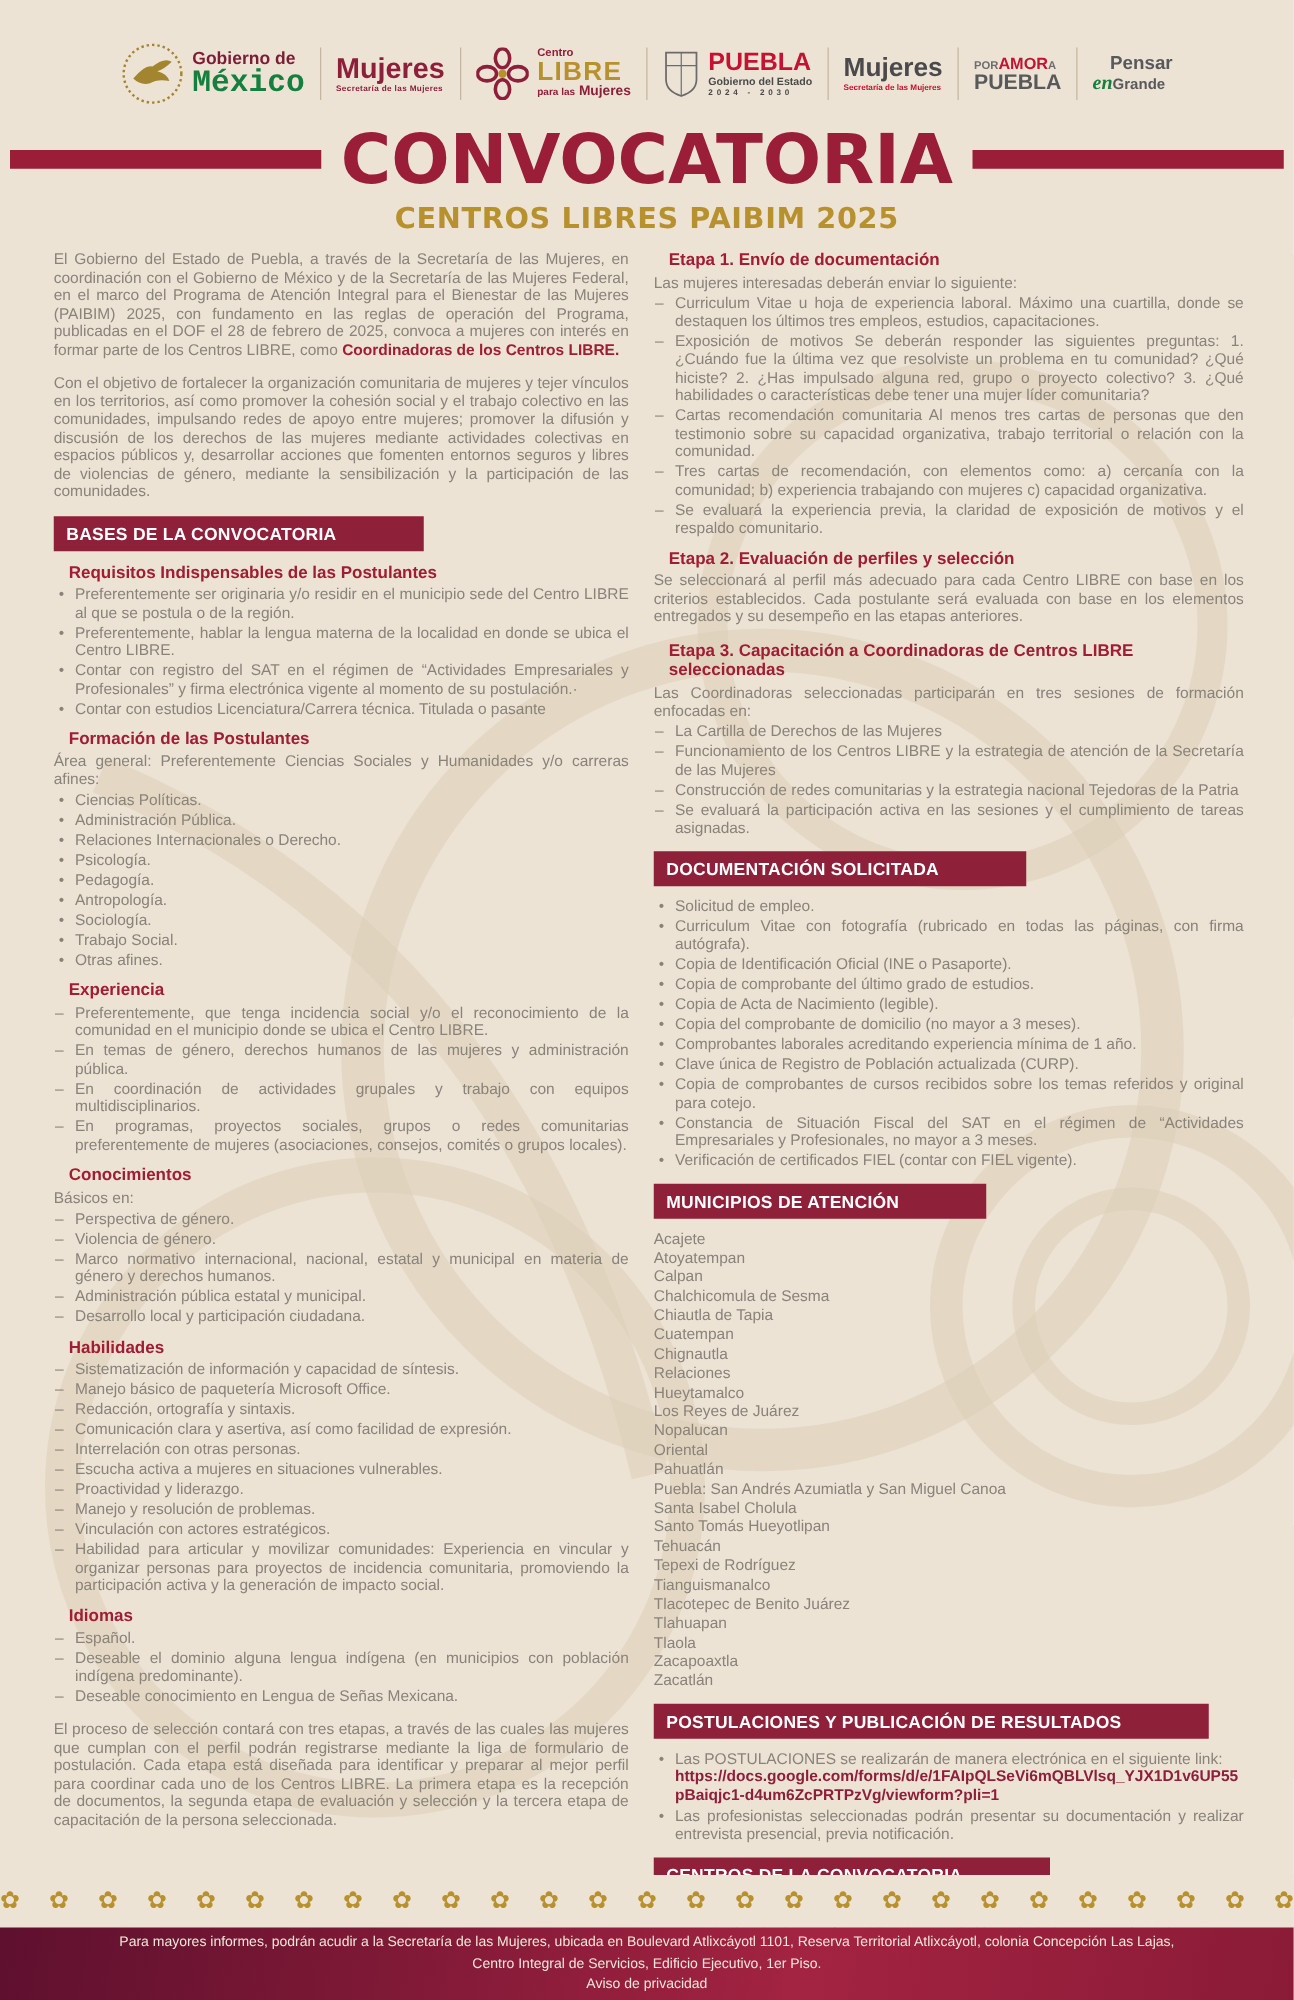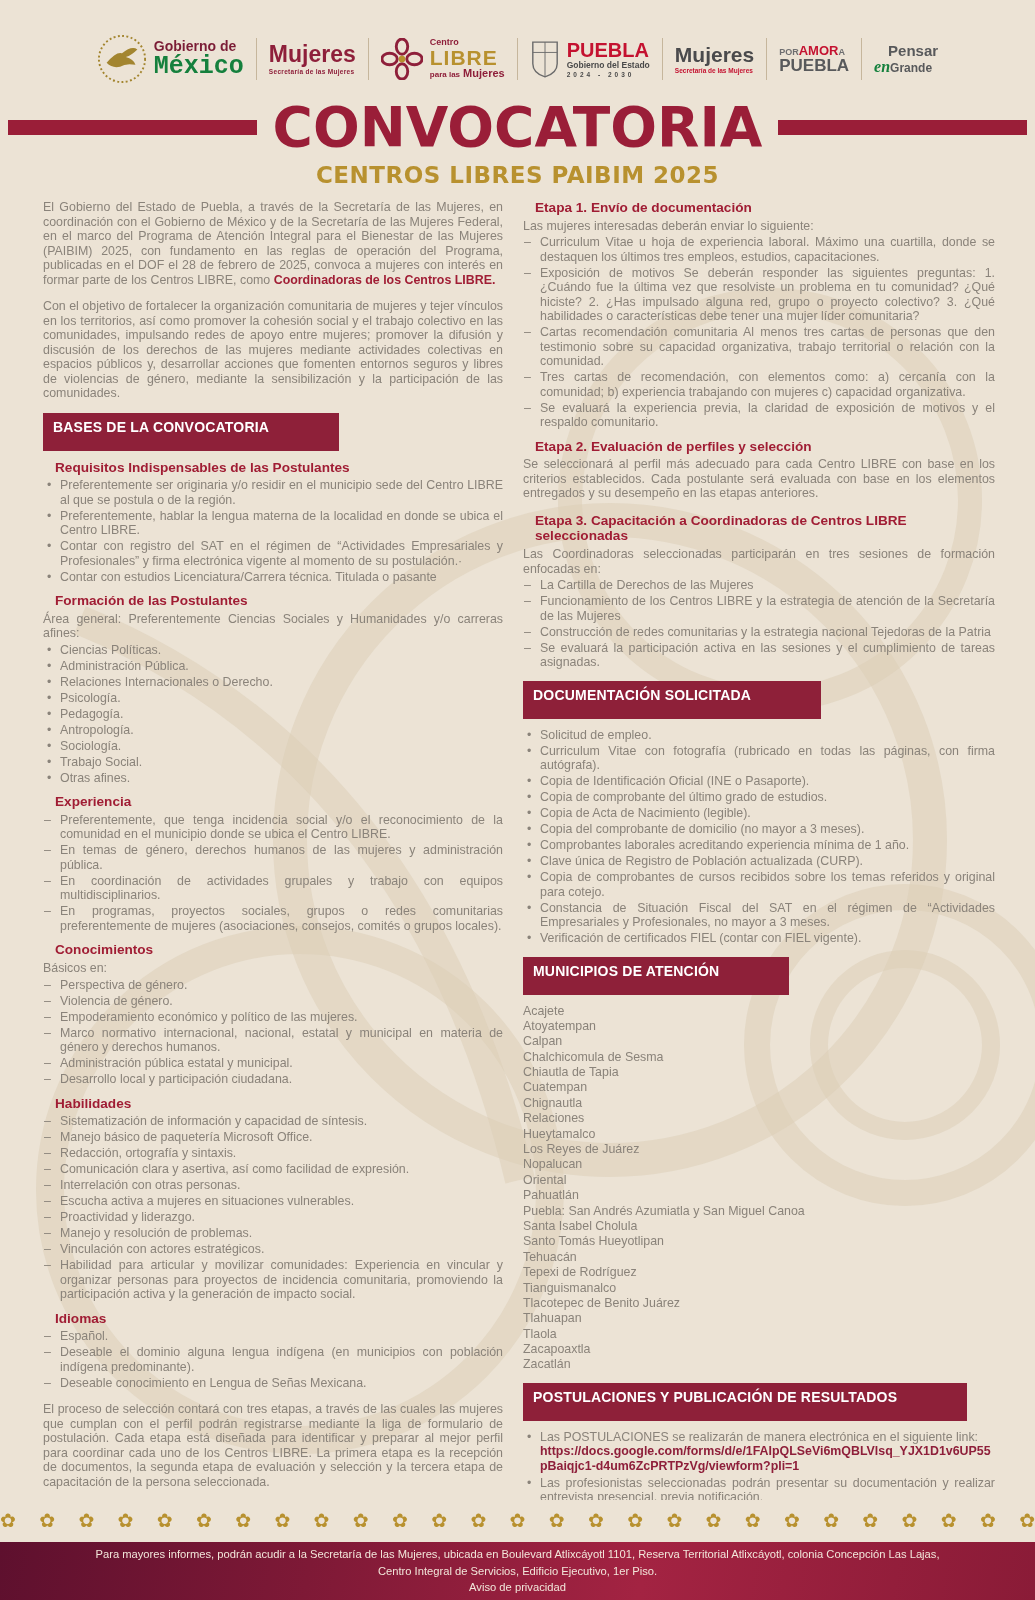--- a/index.html
+++ b/index.html
@@ -37,21 +37,21 @@
   .title-bar{height:15px;background:#9A1E38;flex:1;}
   .main-title{margin:0;font-family:"DejaVu Sans","Liberation Sans",sans-serif;font-size:55px;font-weight:800;color:#9A1E38;line-height:1;letter-spacing:0;white-space:nowrap;}
   .subtitle{position:relative;z-index:2;text-align:center;font-size:23px;font-weight:800;color:#B8912F;margin-top:7px;letter-spacing:.5px;font-family:"DejaVu Sans","Liberation Sans",sans-serif;}
   
   .columns{position:relative;z-index:2;display:flex;gap:20px;padding:12px 40px 0 43px;justify-content:center;}
   .col{flex:1;font-size:12.4px;line-height:1.17;text-align:justify;}
   .col.left{max-width:460px;}
   .col.right{max-width:472px;}
   p.body{margin:0 0 12px 0;}
   h3.sub{font-size:13.6px;font-weight:800;color:#A01D34;margin:9px 0 3px;text-align:left;line-height:1.15;padding-left:12px;}
-  .section-bar{background:#8E2039;color:#FFFFFF;font-weight:800;font-size:14px;line-height:1;padding:7px 70px 17px 10px;width:fit-content;min-width:180px;margin:11px 0 9px;letter-spacing:.2px;white-space:nowrap;}
+  .section-bar{background:#8E2039;color:#FFFFFF;font-weight:800;font-size:14px;line-height:1;padding:7px 70px 7px 10px;width:fit-content;min-width:180px;margin:11px 0 9px;letter-spacing:.2px;white-space:nowrap;}
   ul.blist{list-style:none;margin:2px 0 5px;padding:0;}
   ul.blist li{position:relative;padding-left:17px;margin:1.5px 0;}
   ul.dot li::before{content:"•";position:absolute;left:4px;top:0;}
   ul.dash li::before{content:"–";position:absolute;left:1px;top:0;}
   .lead{margin:0;}
   .muni{text-align:left;}
   .muni-line{margin:1px 0;line-height:1.16;}
   .link{color:#8E1F3A;font-weight:800;word-break:break-all;display:block;text-align:left;line-height:1.2;}
   .vig p{margin:0;text-align:left;line-height:1.3;}
   
@@ -194,21 +194,20 @@
           <li>En coordinación de actividades grupales y trabajo con equipos multidisciplinarios.</li>
           <li>En programas, proyectos sociales, grupos o redes comunitarias preferentemente de mujeres (asociaciones, consejos, comités o grupos locales).</li>
         </ul>
 
       <h3 class="sub">Conocimientos</h3>
       <p class="lead">Básicos en:</p>
       <ul class="blist dash">
 
       <li>Perspectiva de género.</li>
           <li>Violencia de género.</li>
-          <li>Empoderamiento económico y político de las mujeres.</li>
           <li>Marco normativo internacional, nacional, estatal y municipal en materia de género y derechos humanos.</li>
           <li>Administración pública estatal y municipal.</li>
           <li>Desarrollo local y participación ciudadana.</li>
         </ul>
 
       <h3 class="sub">Habilidades</h3>
       <ul class="blist dash">
 
       <li>Sistematización de información y capacidad de síntesis.</li>
           <li>Manejo básico de paquetería Microsoft Office.</li>

